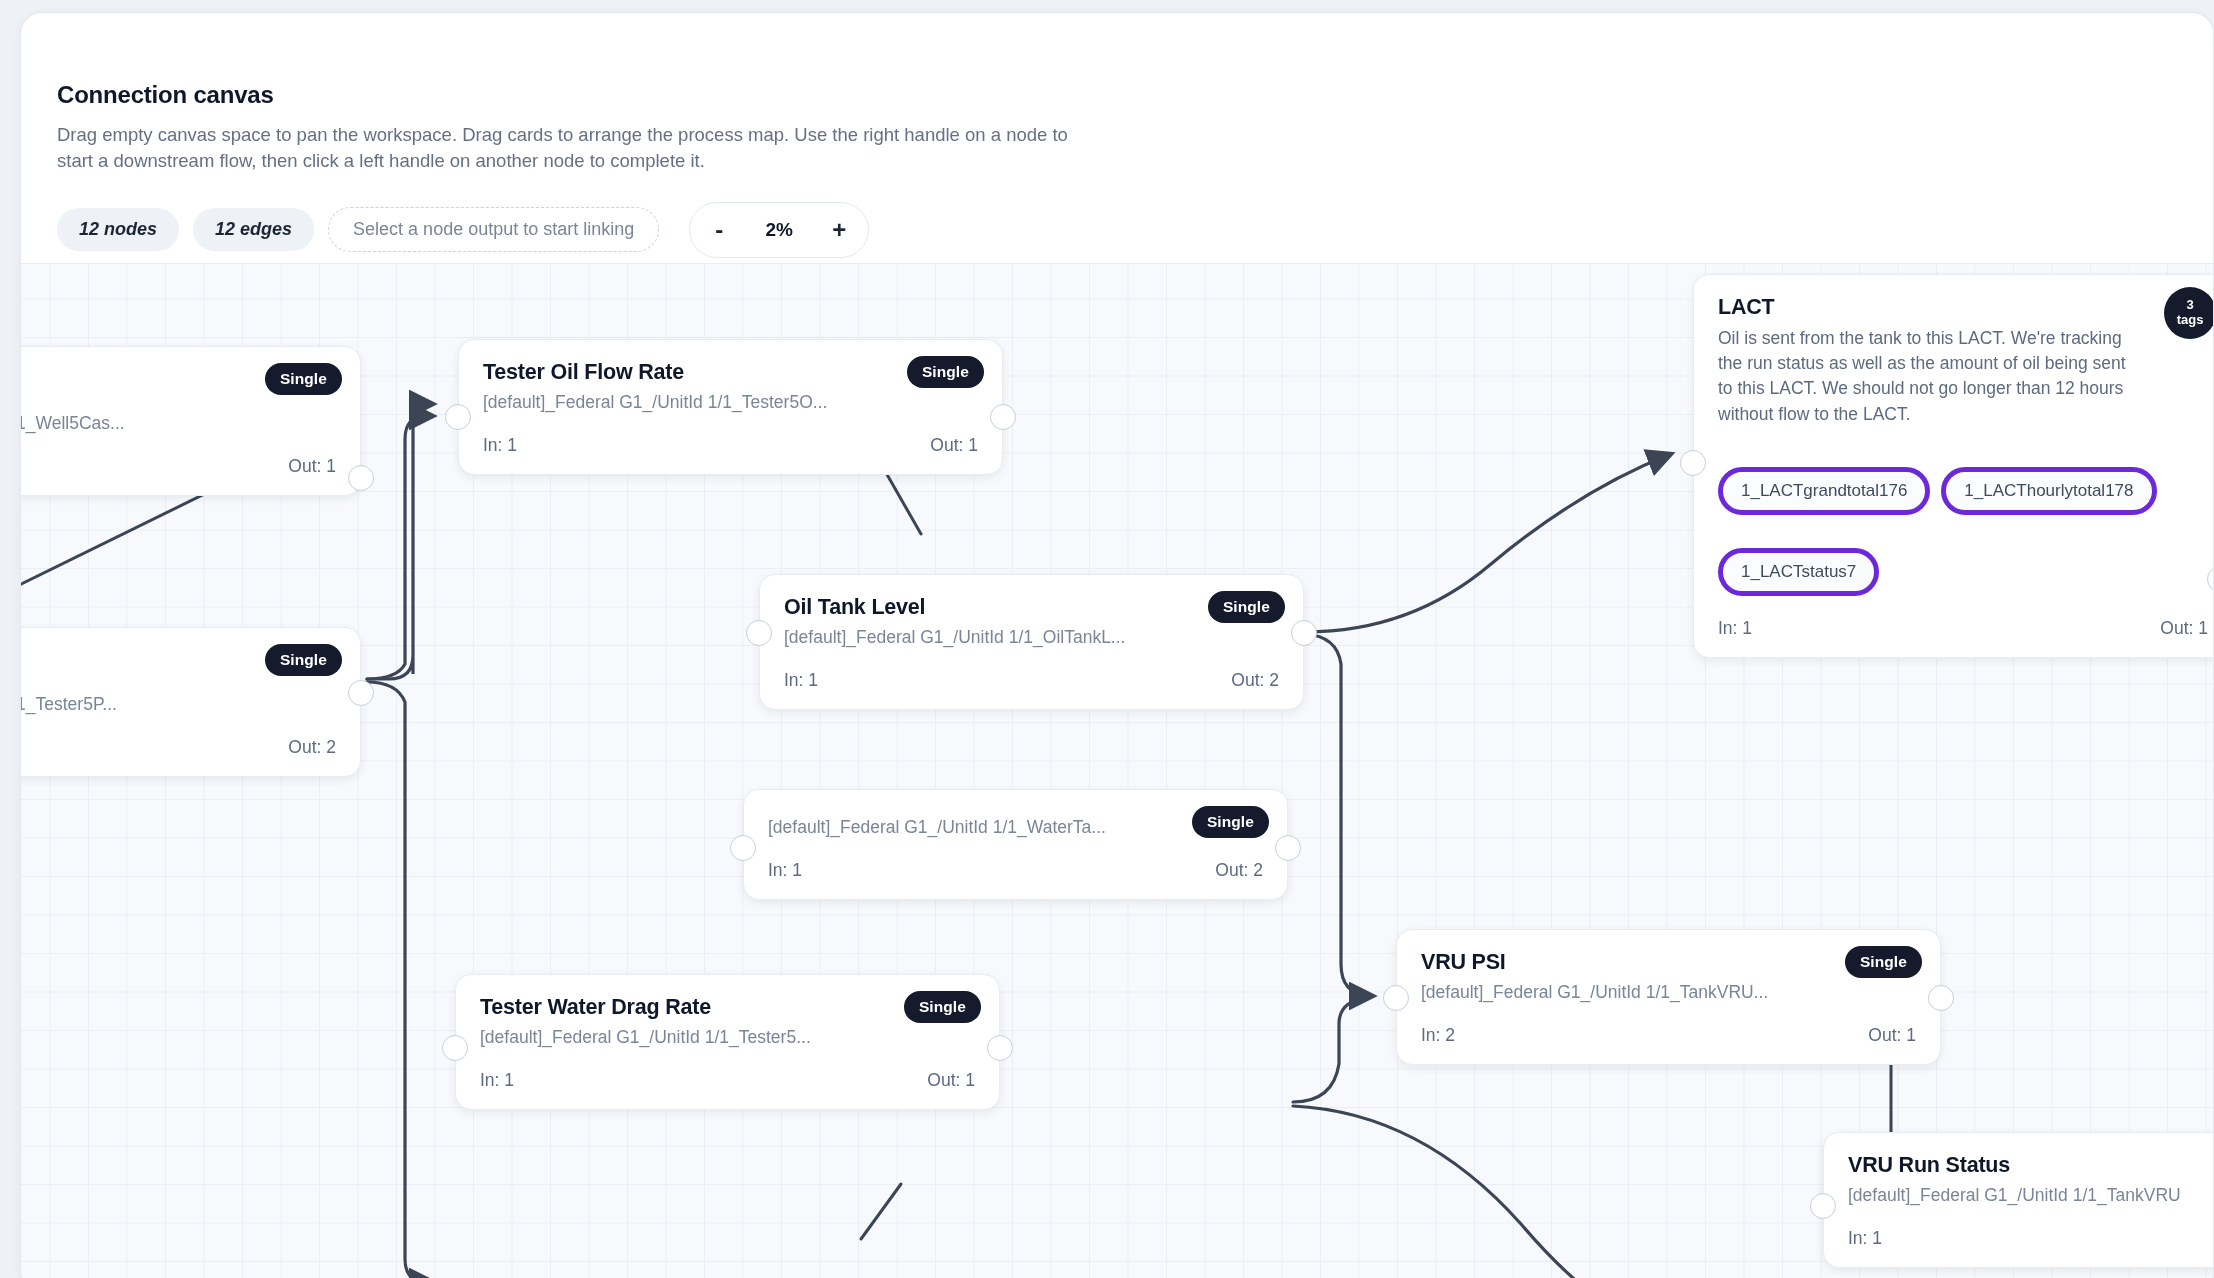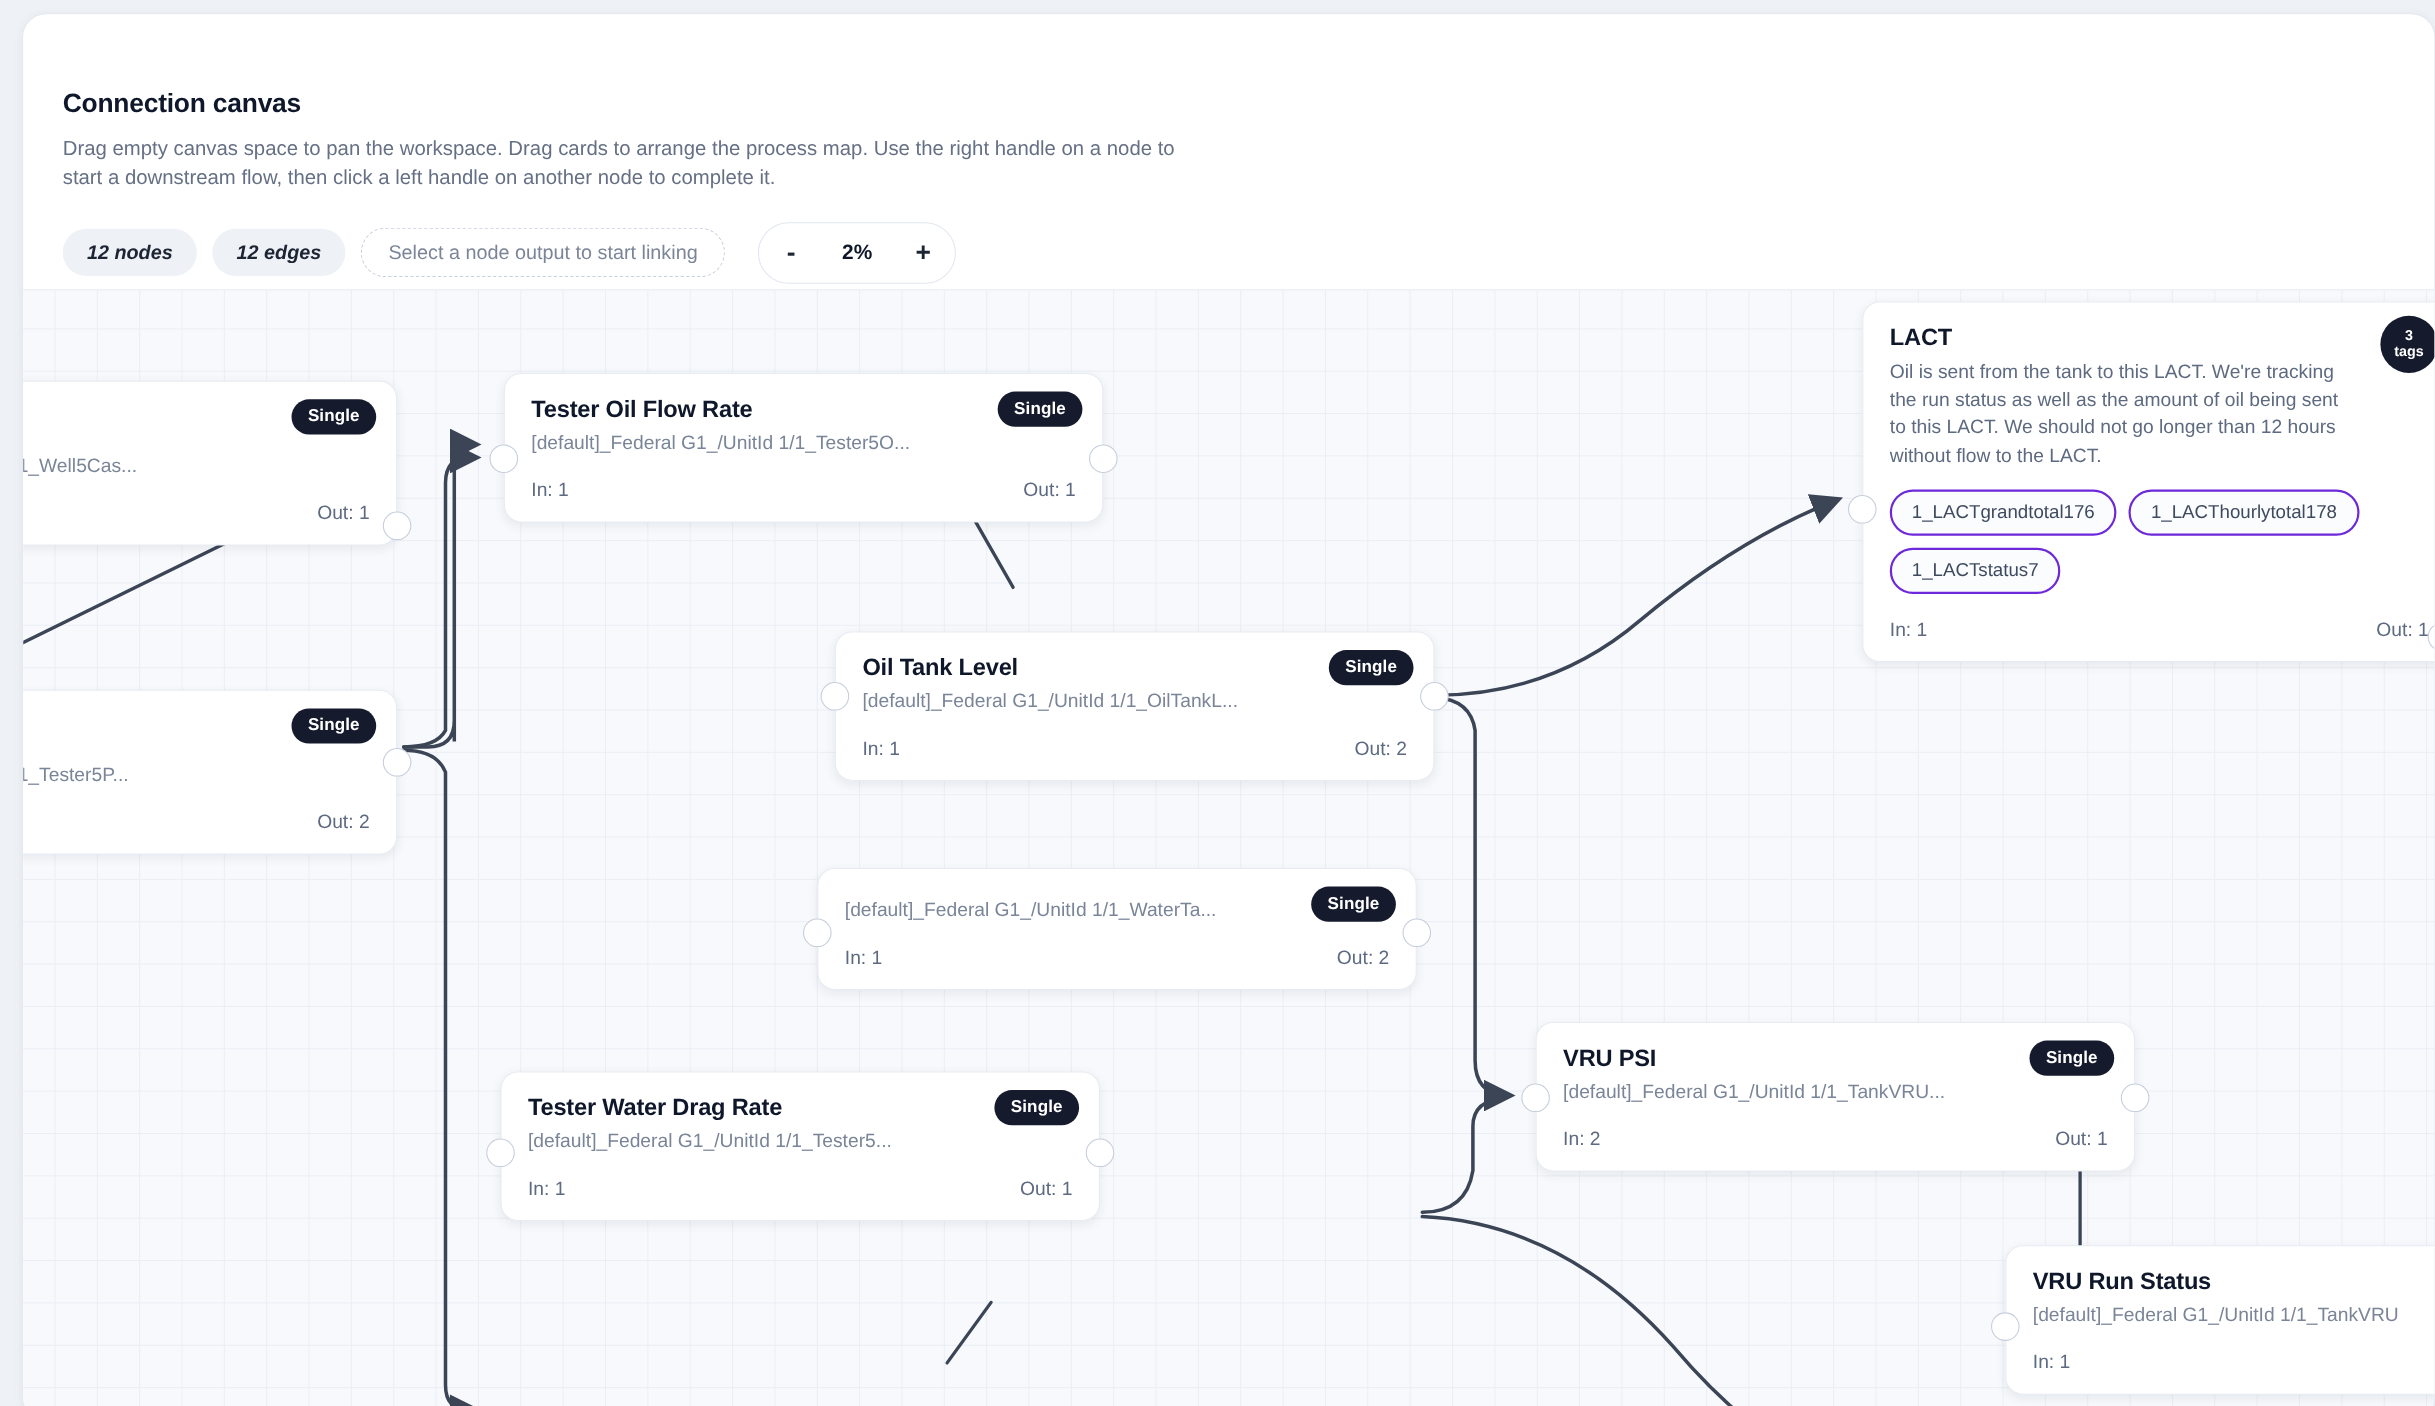--- a/index.html
+++ b/index.html
@@ -127,23 +127,23 @@
   .badge-tags {
     position: absolute; top: 12px; right: 16px;
     width: 52px; height: 52px; border-radius: 50%;
     background: #151a2d; color: #ffffff;
     display: flex; flex-direction: column;
     align-items: center; justify-content: center;
     font-size: 13px; font-weight: bold; line-height: 1.12;
   }
   .tag-list { display: flex; flex-wrap: wrap; gap: 11px; margin-top: 18px; }
   .tag-pill {
-    border: 2px solid #6d28d9; background: #fbfcfe;
+    border: 5px solid #6d28d9; background: #fbfcfe;
     border-radius: 999px; padding: 9px 18px;
-    font-size: 17px; color: #3e4a5e; white-space: nowrap;
+    font-size: 17px; color: #3e4a5e; white-space: nowrap; margin-top: 22px;
   }
   .handle {
     position: absolute;
     width: 26px; height: 26px;
     background: #ffffff;
     border: 1.6px solid #c7cfdc;
     border-radius: 50%;
     cursor: crosshair;
   }
   .handle.left  { left: -14px; }

